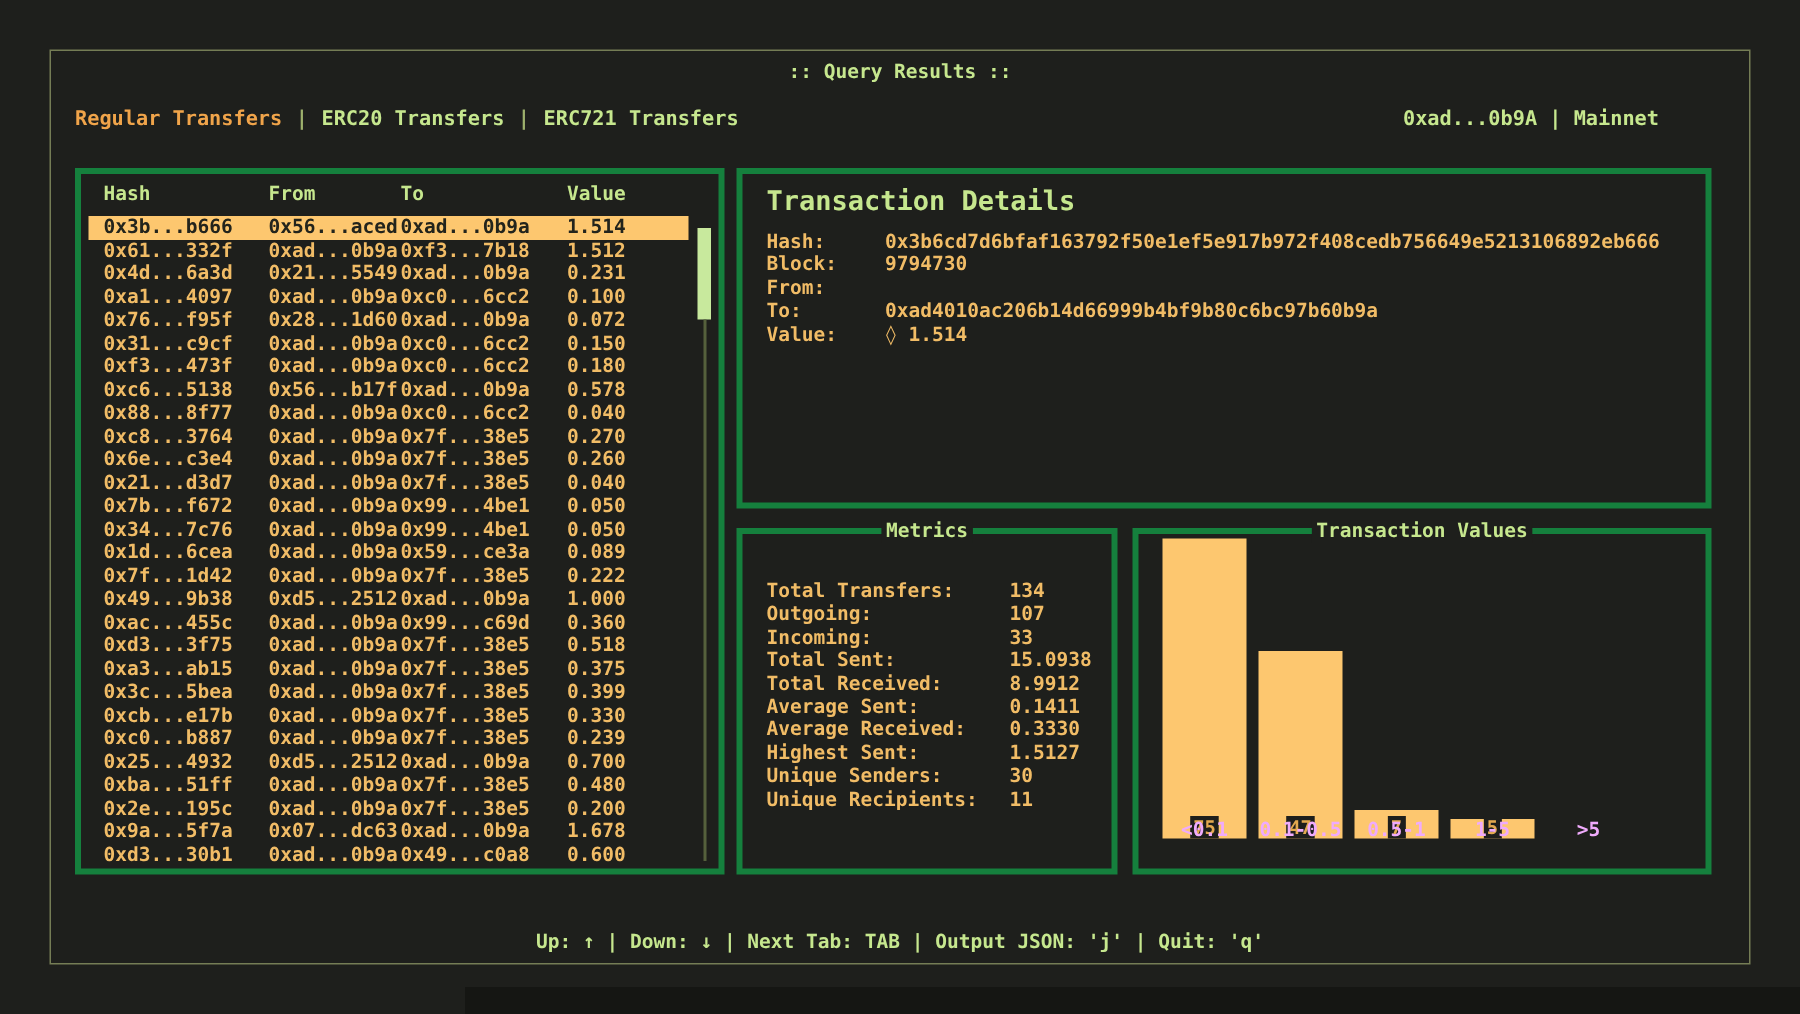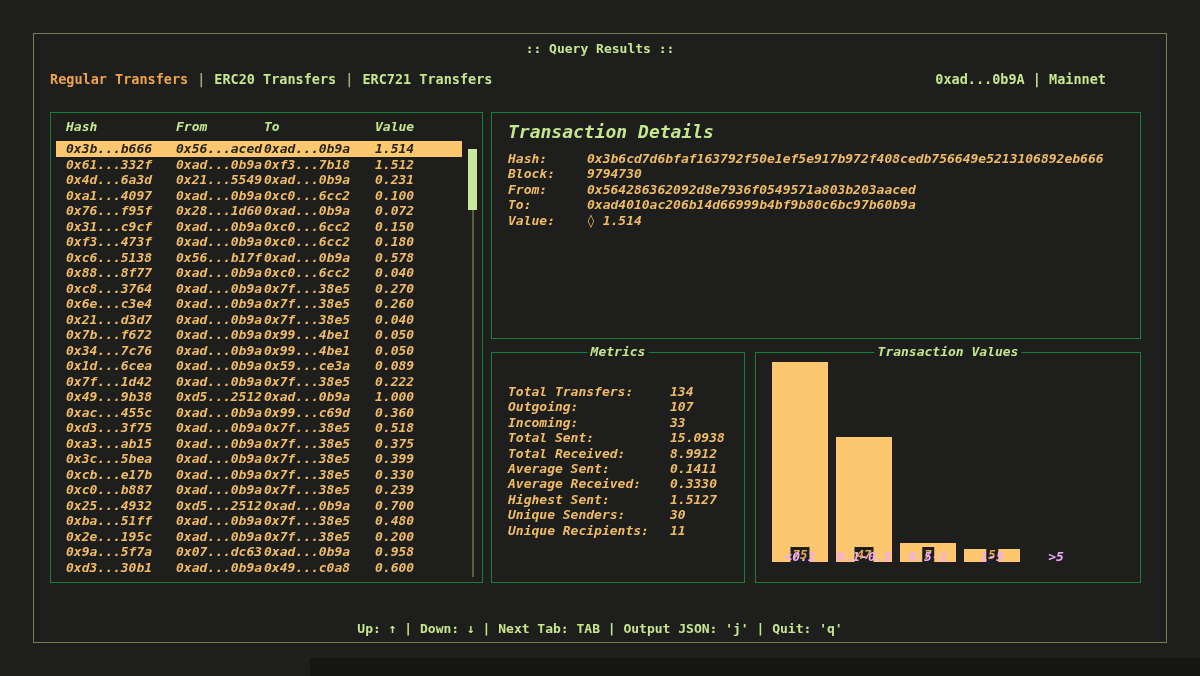--- a/index.html
+++ b/index.html
@@ -14,21 +14,21 @@
   .dock-shadow { position:absolute; left:310px; top:658px; right:0; height:18px; background:#151613; }
 
   .app { position:absolute; left:33px; top:33px; width:1134px; height:610px; border:1px solid #757d55; }
   .app-title { position:absolute; top:7px; left:0; width:100%; text-align:center; color:#c6e78e; font-size:13px; }
 
   .tabs { position:absolute; left:16px; top:37px; font-size:13.5px; color:#c6e78e; white-space:pre; }
   .tab.active { color:#f0a44a; }
   .tab-sep { color:#9db06c; padding:0 9px; }
   .account { position:absolute; top:37px; right:60px; color:#c6e78e; font-size:13.5px; }
 
-  .panel { position:absolute; border:1px solid #15803d;font-style:italic; }
+  .panel { position:absolute; border:4px solid #15803d; }
   .table-panel   { left:16px;  top:78px;  width:433px; height:471px; }
   .details-panel { left:457px; top:78px;  width:650px; height:227px; }
   .metrics-panel { left:457px; top:318px; width:254px; height:231px; }
   .chart-panel   { left:721px; top:318px; width:386px; height:231px; }
 
   .thead { position:absolute; top:6px; left:15px; right:15px; display:grid;
            grid-template-columns:110px 88px 111px 1fr; color:#c6e78e; font-size:13px; }
   .rows { position:absolute; top:28px; left:5px; right:20px; }
   .row { display:grid; grid-template-columns:110px 88px 111px 1fr; height:15.5px; line-height:15.6px;
          padding-left:10px; color:#f1bc66; font-size:13px; white-space:pre; }
@@ -97,33 +97,33 @@
         <div class="row"><span>0x49...9b38</span><span>0xd5...2512</span><span>0xad...0b9a</span><span>1.000</span></div>
         <div class="row"><span>0xac...455c</span><span>0xad...0b9a</span><span>0x99...c69d</span><span>0.360</span></div>
         <div class="row"><span>0xd3...3f75</span><span>0xad...0b9a</span><span>0x7f...38e5</span><span>0.518</span></div>
         <div class="row"><span>0xa3...ab15</span><span>0xad...0b9a</span><span>0x7f...38e5</span><span>0.375</span></div>
         <div class="row"><span>0x3c...5bea</span><span>0xad...0b9a</span><span>0x7f...38e5</span><span>0.399</span></div>
         <div class="row"><span>0xcb...e17b</span><span>0xad...0b9a</span><span>0x7f...38e5</span><span>0.330</span></div>
         <div class="row"><span>0xc0...b887</span><span>0xad...0b9a</span><span>0x7f...38e5</span><span>0.239</span></div>
         <div class="row"><span>0x25...4932</span><span>0xd5...2512</span><span>0xad...0b9a</span><span>0.700</span></div>
         <div class="row"><span>0xba...51ff</span><span>0xad...0b9a</span><span>0x7f...38e5</span><span>0.480</span></div>
         <div class="row"><span>0x2e...195c</span><span>0xad...0b9a</span><span>0x7f...38e5</span><span>0.200</span></div>
-        <div class="row"><span>0x9a...5f7a</span><span>0x07...dc63</span><span>0xad...0b9a</span><span>0.958</span></div>
+        <div class="row"><span>0x9a...5f7a</span><span>0x07...dc63</span><span>0xad...0b9a</span><span>1.678</span></div>
         <div class="row"><span>0xd3...30b1</span><span>0xad...0b9a</span><span>0x49...c0a8</span><span>0.600</span></div>
       </div>
     <div class="scroll-thumb"></div>
     <div class="scroll-track"></div>
   </div>
 
   <div class="panel details-panel">
     <div class="details-title">Transaction Details</div>
     <div class="fields" id="fields">
         <div class="field"><span class="flabel">Hash:</span><span class="fvalue">0x3b6cd7d6bfaf163792f50e1ef5e917b972f408cedb756649e5213106892eb666</span></div>
         <div class="field"><span class="flabel">Block:</span><span class="fvalue">9794730</span></div>
-        <div class="field"><span class="flabel">From:</span><span class="fvalue">0x564286362092d8e7936f0549571a803b203aaced</span></div>
+        <div class="field"><span class="flabel">From:</span></div>
         <div class="field"><span class="flabel">To:</span><span class="fvalue">0xad4010ac206b14d66999b4bf9b80c6bc97b60b9a</span></div>
         <div class="field"><span class="flabel">Value:</span><span class="fvalue"><span>◊ </span><span>1.514</span></span></div>
       </div>
   </div>
 
   <div class="panel metrics-panel">
     <span class="panel-border-title">Metrics</span>
     <div class="metrics" id="metrics">
         <div class="mitem"><span class="mlabel">Total Transfers:</span><span>134</span></div>
         <div class="mitem"><span class="mlabel">Outgoing:</span><span>107</span></div>

